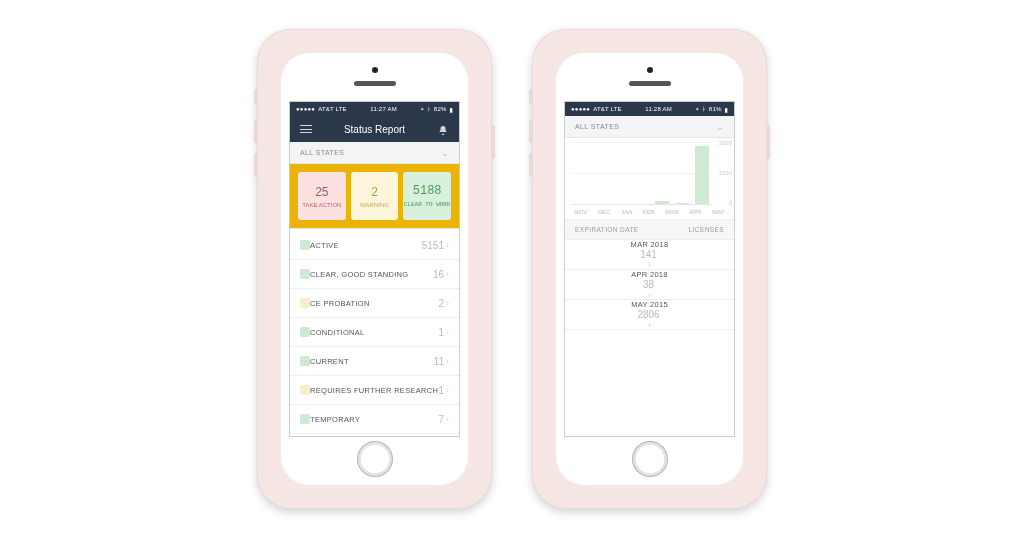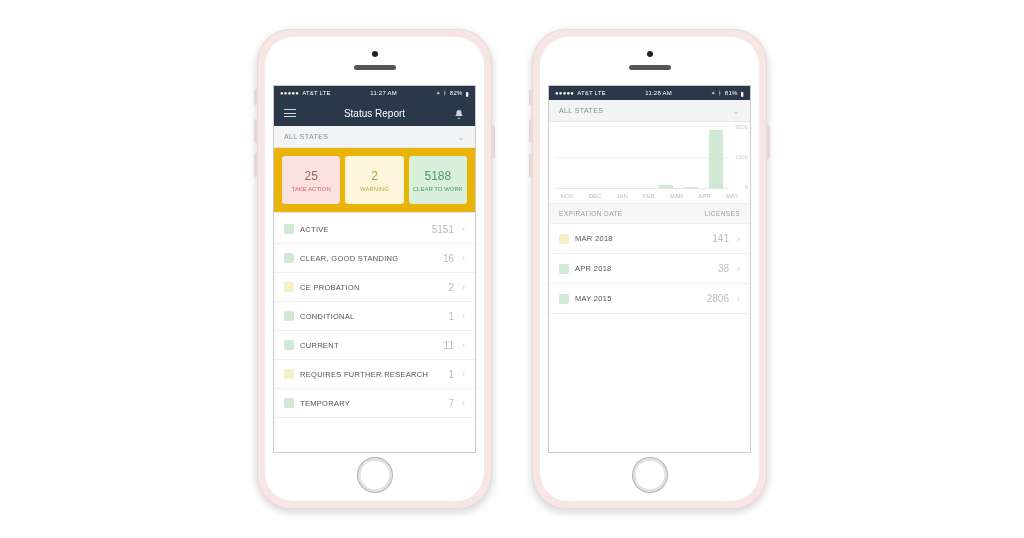--- a/index.html
+++ b/index.html
@@ -16,21 +16,21 @@
     align-items: center;
     justify-content: center;
     gap: 40px;
   }
   
   .phone {
     width: 235px; height: 480px;
     border-radius: 34px;
     background: #f6e7e5;
     box-shadow: 0 3px 10px rgba(0,0,0,.18), inset 0 0 0 1px rgba(0,0,0,.06);
-    padding: 8px;
+    padding: 24px;
     position: relative;
   }
   .phone-inner {
     width: 100%; height: 100%;
     border-radius: 28px;
     background: #fff;
     position: relative;
     overflow: hidden;
   }
   .speaker {
@@ -103,28 +103,28 @@
   .card {
     flex:1; height:48px; border-radius:3px;
     display:flex; flex-direction:column; align-items:center; justify-content:center;
     font-size:6px;
   }
   .card .num { font-size:12px; margin-bottom:3px; }
   .card-red   { background:#fbe2e1; color:#c66; }
   .card-red .num{ color:#9c5b5b; }
   .card-yel   { background:#fdf6dc; color:#c5a94e; }
   .card-yel .num{ color:#b39a4a; }
-  .card-grn   { background:#d9f0dd; color:#4a9a5c; }
+  .card-grn   { background:#d9f0dd; color:#4a9a5c;font-family:Liberation Mono, monospace; }
   .card-grn .num{ color:#4a9a5c; }
 
   .rule { height:1px; background:#e6e6e6; margin:0 0 2px; }
 
   .list { flex:1; overflow:hidden; }
   .row {
-    display:flex; align-items:center; gap:6px;
+    display:flex; align-items:center; 
     height:29px; padding:0 10px;
     border-bottom:1px solid #eee;
     font-size:7.5px; color:#555;
   }
   .row .swatch { width:10px; height:10px; border-radius:2px; }
   .sw-grn{ background:#cfe9d3; }
   .sw-yel{ background:#f7efc9; }
   .row .label { flex:1; letter-spacing:.3px; }
   .row .count { color:#bbb; font-size:10px; margin-right:2px; }
   .row .arrow { color:#ccc; font-size:9px; }
@@ -148,21 +148,21 @@
   .xlabels {
     height:14px; display:flex; justify-content:space-around;
     font-size:6px; color:#bbb; align-items:center; padding:0 4px 0 4px;
   }
   .tbl-head {
     display:flex; justify-content:space-between;
     padding:0 10px; height:20px; align-items:center;
     font-size:6.5px; color:#9a9a9a; letter-spacing:.4px;
     background:#f7f7f7; border-bottom:1px solid #eee;
   }
-  .elist .row { height:30px; }
+  .elist .row { height:30px;flex-direction:column; }
 </style>
 </head>
 <body>
 
 <div class="stage">
 
   <div class="phone">
     <div class="side-btn side-l1"></div>
       <div class="side-btn side-l2"></div>
     <div class="side-btn side-l3"></div>

